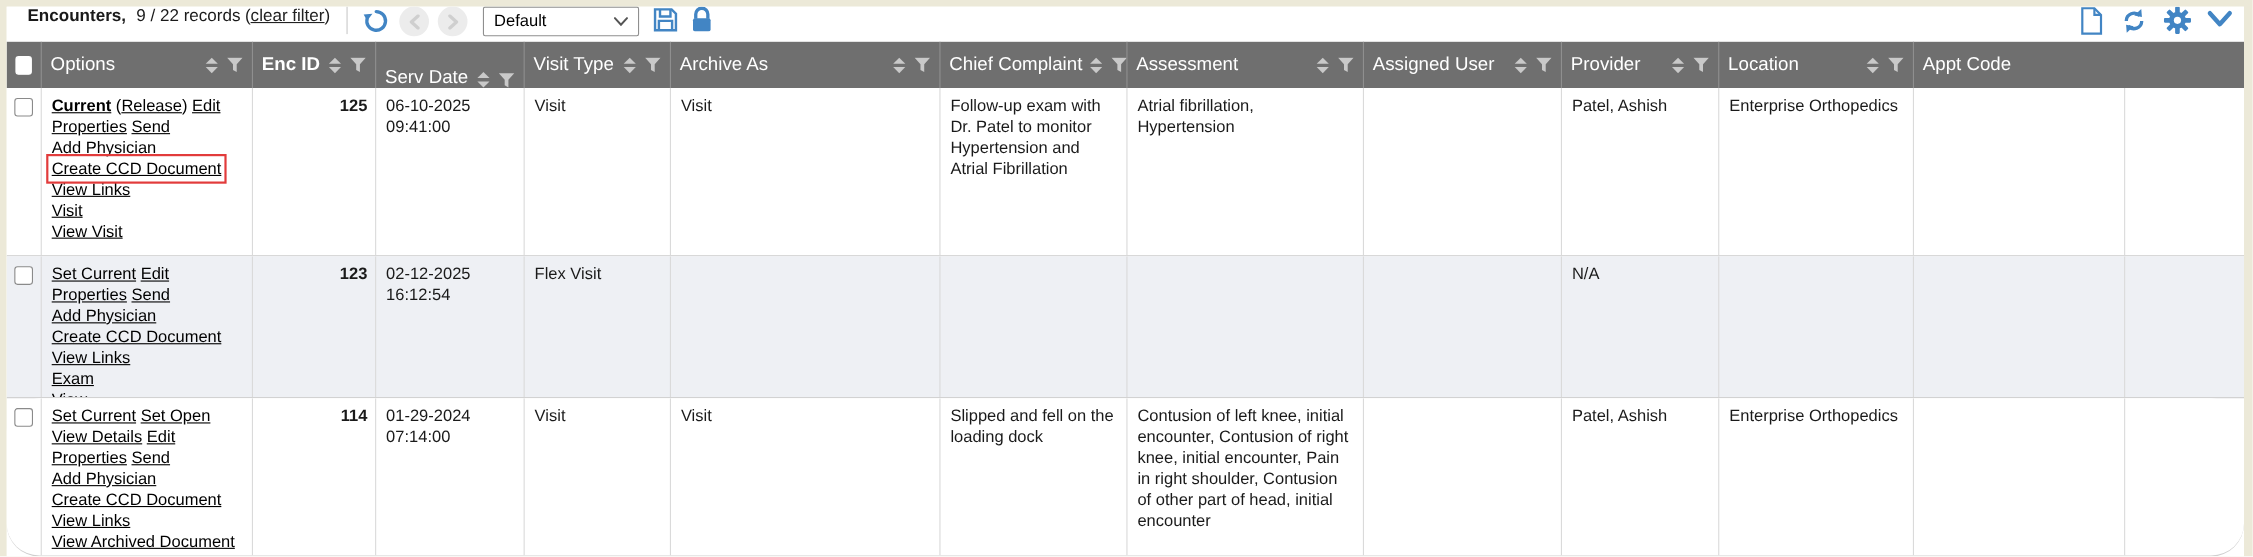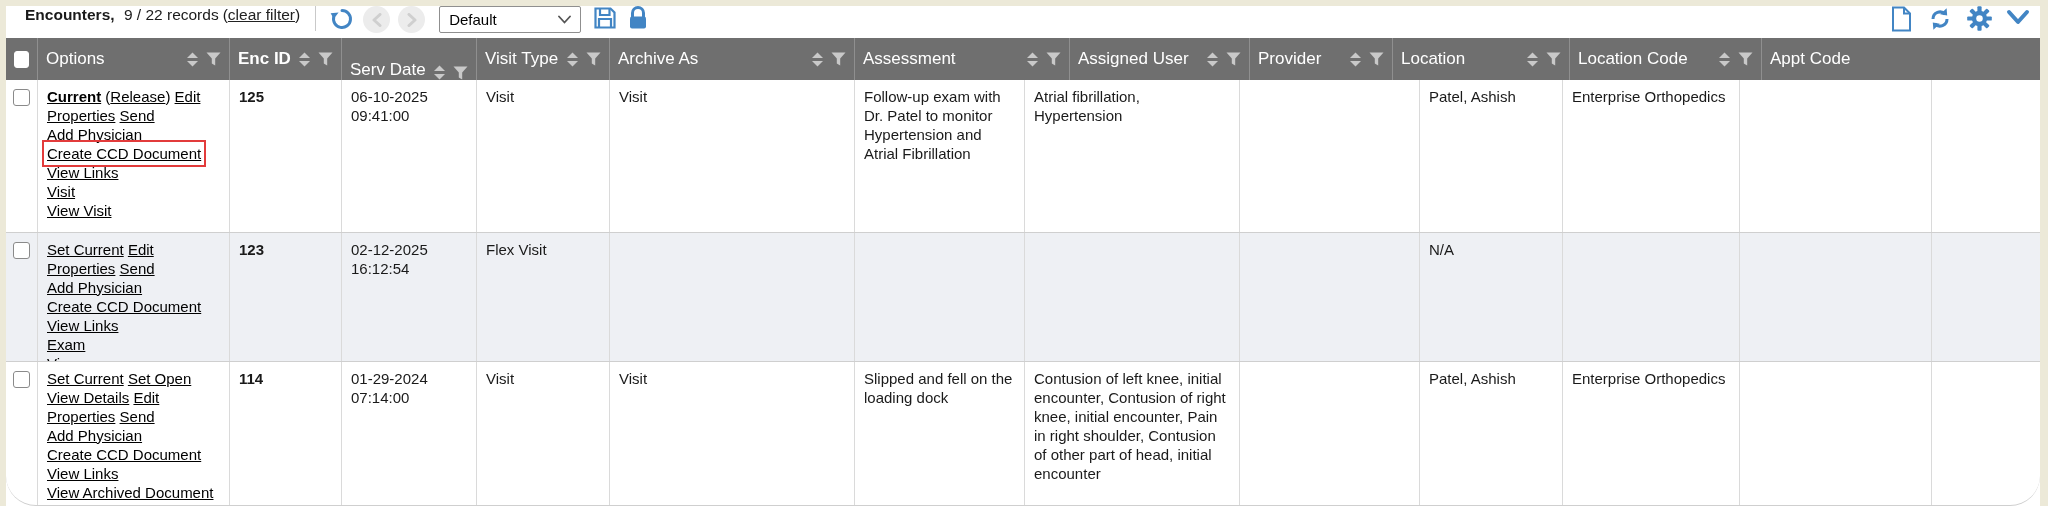--- a/index.html
+++ b/index.html
@@ -44,21 +44,21 @@
   .c7 { flex:0 0 215px; } .c8 { flex:0 0 180px; } .c9 { flex:0 0 143px; }
   .c10 { flex:0 0 177px;justify-content:space-between; } .c11 { flex:0 0 192px; } .c12 { flex:1 1 auto; }
 
   
   .row { display:flex; border-bottom:1px solid #cfcfcf; background:#fff; overflow:hidden; }
   .row.alt { background:var(--alt_row,#eef0f4); }
   .r0 { height:160px; } .r1 { height:135px; } .r2 { height:151px;border-radius:30px; }
   .cell { border-right:1px solid #dadada; padding:7px 8px 0 9px; font-size:15px; line-height:19px; overflow:hidden; }
   .cell:last-child { border-right:none; }
   .ccheck { display:flex; justify-content:center; align-items:flex-start; padding:9px 0 0 0; }
-  .num { padding-right:7px; }
+  .num { text-align:right; padding-right:7px; }
 
   input[type="checkbox"] { appearance:none; -webkit-appearance:none; width:17px; height:17px;
     border:1px solid #8a8a8a; border-radius:3px; background:#fff; cursor:pointer; }
   input[type="checkbox"].hcheck { border:1px solid #fff; background:#fff; }
 
   
   .copts { padding-top:7px; }
   .opt-line { white-space:pre-wrap; }
   .opt-link { color:#000; text-decoration:underline; cursor:pointer; }
   .opt-link.bold { font-weight:bold; }
@@ -240,20 +240,37 @@
               </svg>
             </span>
 
   <span class="filtericon">
               <svg width="15" height="14" viewBox="0 0 15 14" fill="currentColor">
                 <path d="M0.5 0.5 h14 L9.2 6.5 V13.5 L5.8 11.6 V6.5 Z"></path>
               </svg>
             </span>
 </span>
       </div>
+      <div class="hcell c6">
+        <span class="hlabel">Chief Complaint</span>
+          <span class="hicons">
+  <span class="sorticon">
+              <svg width="13" height="15" viewBox="0 0 13 15" fill="currentColor">
+                <path d="M6.5 0.5 L12 6 H1 Z"></path>
+                <path d="M1 9 H12 L6.5 14.5 Z"></path>
+              </svg>
+            </span>
+
+  <span class="filtericon">
+              <svg width="15" height="14" viewBox="0 0 15 14" fill="currentColor">
+                <path d="M0.5 0.5 h14 L9.2 6.5 V13.5 L5.8 11.6 V6.5 Z"></path>
+              </svg>
+            </span>
+</span>
+      </div>
       <div class="hcell c7">
         <span class="hlabel">Assessment</span>
           <span class="hicons">
   <span class="sorticon">
               <svg width="13" height="15" viewBox="0 0 13 15" fill="currentColor">
                 <path d="M6.5 0.5 L12 6 H1 Z"></path>
                 <path d="M1 9 H12 L6.5 14.5 Z"></path>
               </svg>
             </span>
 
@@ -293,37 +310,20 @@
 
   <span class="filtericon">
               <svg width="15" height="14" viewBox="0 0 15 14" fill="currentColor">
                 <path d="M0.5 0.5 h14 L9.2 6.5 V13.5 L5.8 11.6 V6.5 Z"></path>
               </svg>
             </span>
 </span>
       </div>
       <div class="hcell c10">
         <span class="hlabel">Location</span>
-          <span class="hicons">
-  <span class="sorticon">
-              <svg width="13" height="15" viewBox="0 0 13 15" fill="currentColor">
-                <path d="M6.5 0.5 L12 6 H1 Z"></path>
-                <path d="M1 9 H12 L6.5 14.5 Z"></path>
-              </svg>
-            </span>
-
-  <span class="filtericon">
-              <svg width="15" height="14" viewBox="0 0 15 14" fill="currentColor">
-                <path d="M0.5 0.5 h14 L9.2 6.5 V13.5 L5.8 11.6 V6.5 Z"></path>
-              </svg>
-            </span>
-</span>
-      </div>
-      <div class="hcell c11">
-        <span class="hlabel">Location Code</span>
           <span class="hicons">
   <span class="sorticon">
               <svg width="13" height="15" viewBox="0 0 13 15" fill="currentColor">
                 <path d="M6.5 0.5 L12 6 H1 Z"></path>
                 <path d="M1 9 H12 L6.5 14.5 Z"></path>
               </svg>
             </span>
 
   <span class="filtericon">
               <svg width="15" height="14" viewBox="0 0 15 14" fill="currentColor">

